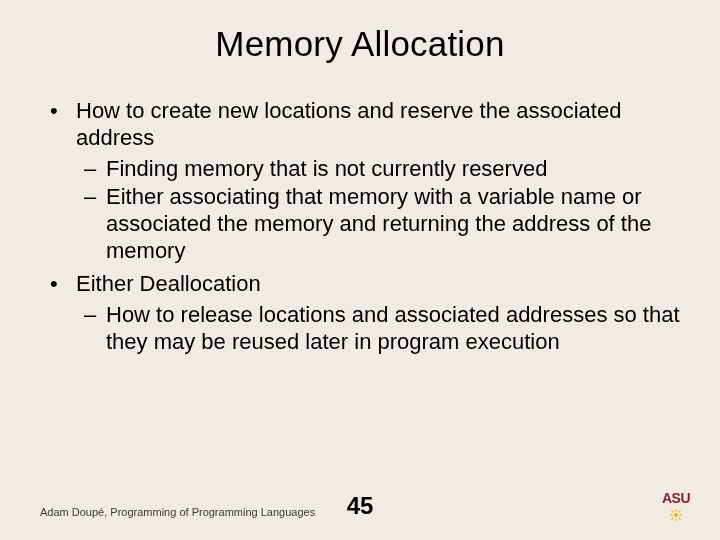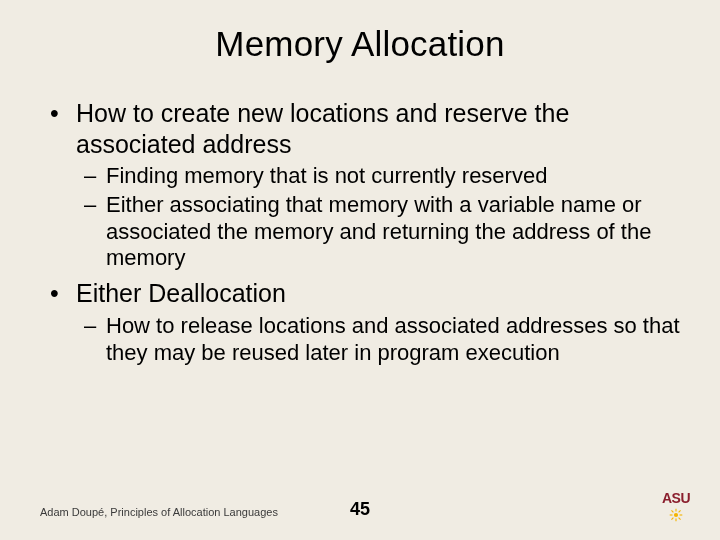--- a/index.html
+++ b/index.html
@@ -24,21 +24,21 @@
     margin: 0;
     padding-top: 24px;
     padding-bottom: 10px;
     font-weight: 400;
     letter-spacing: 0.2px;
   }
   .body {
     padding: 18px 40px 0 40px;
   }
   .l1 {
-    font-size: 25px;
+    font-size: 22px;
     line-height: 1.22;
     margin: 6px 0 4px 0;
     padding-left: 36px;
     position: relative;
   }
   .l1::before {
     content: "•";
     position: absolute;
     left: 10px;
     top: 0;
@@ -62,21 +62,21 @@
     bottom: 22px;
     font-size: 11px;
     color: #3a3a3a;
   }
   .pagenum {
     position: absolute;
     bottom: 20px;
     left: 0;
     right: 0;
     text-align: center;
-    font-size: 18px;
+    font-size: 24px;
     font-weight: 700;
   }
   .logo {
     position: absolute;
     right: 30px;
     bottom: 18px;
     display: flex;
     align-items: center;
     gap: 2px;
     flex-direction: column;
@@ -102,21 +102,21 @@
   <h1 class="title">Memory Allocation</h1>
 
   <div class="body">
     <div class="l1">How to create new locations and reserve the associated address</div>
     <div class="l2">Finding memory that is not currently reserved</div>
     <div class="l2">Either associating that memory with a variable name or associated the memory and returning the address of the memory</div>
     <div class="l1">Either Deallocation</div>
     <div class="l2">How to release locations and associated addresses so that they may be reused later in program execution</div>
   </div>
 
-  <div class="footer">Adam Doupé, Principles of Allocation Languages</div>
+  <div class="footer">Adam Doupé, Programming of Programming Languages</div>
 
   <div class="pagenum">45</div>
 
   <div class="logo">
     <span class="logo-asu">ASU</span>
     <span class="logo-burst">
       <svg viewBox="0 0 20 20" width="14" height="14">
         <g fill="#f5b400">
           <circle cx="10" cy="10" r="3"></circle>
           <g stroke="#f5b400" stroke-width="1.6">

